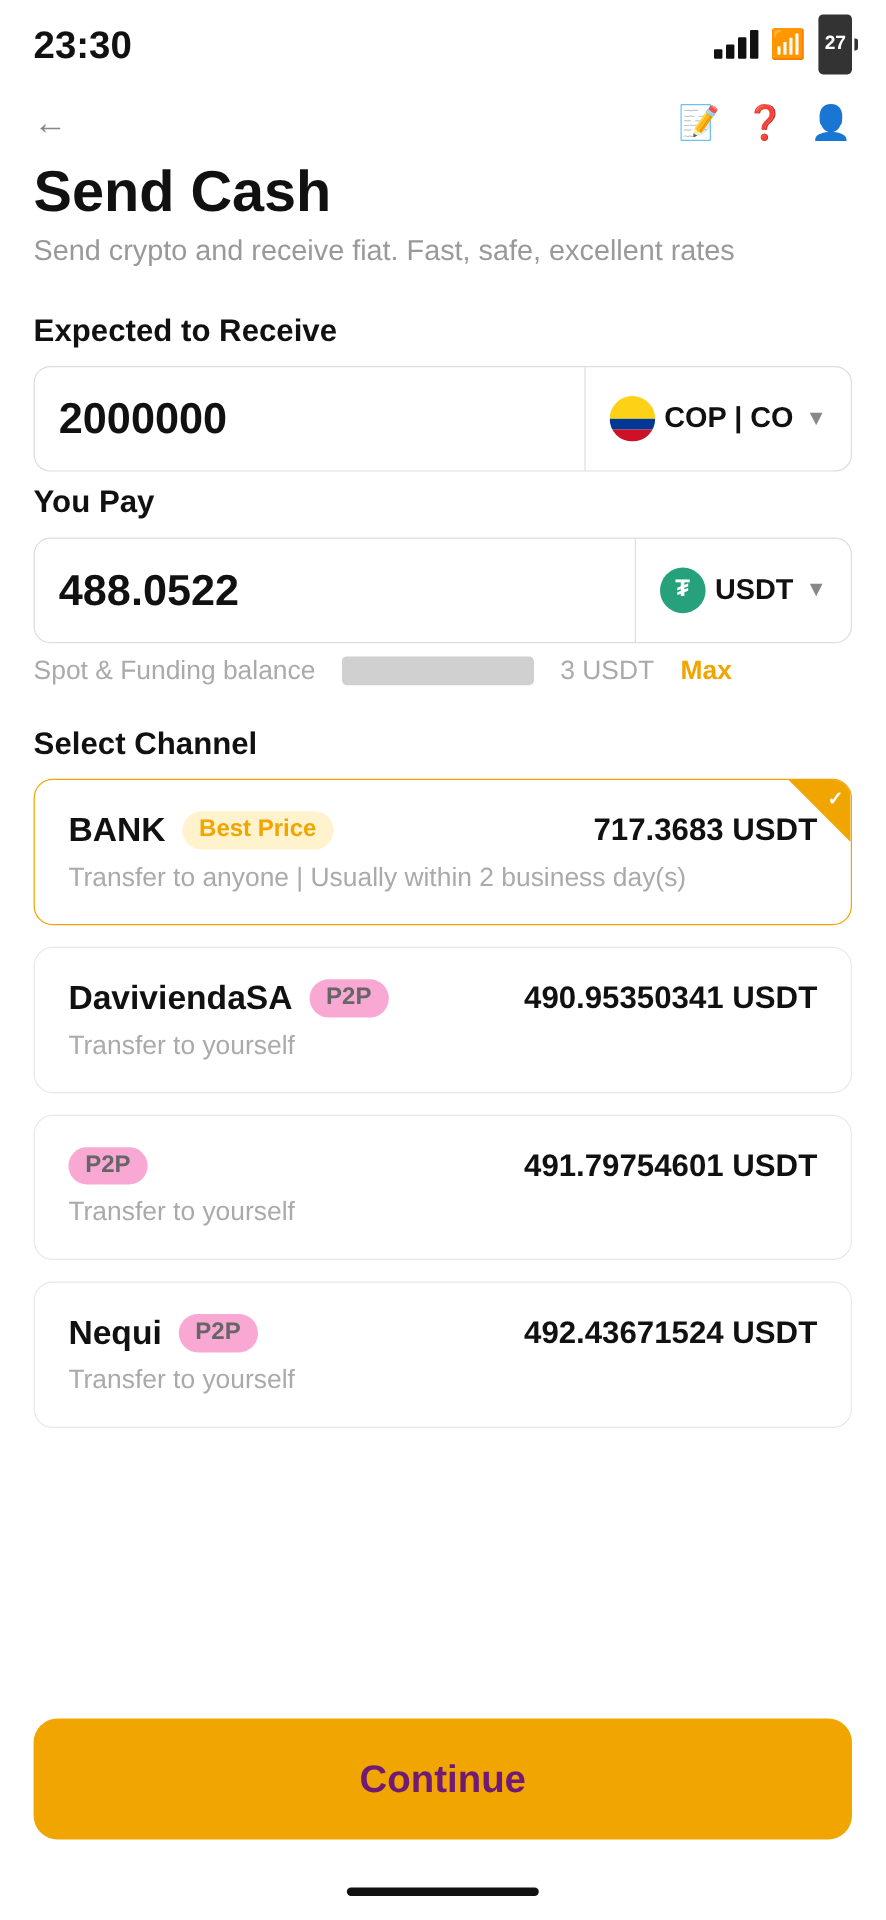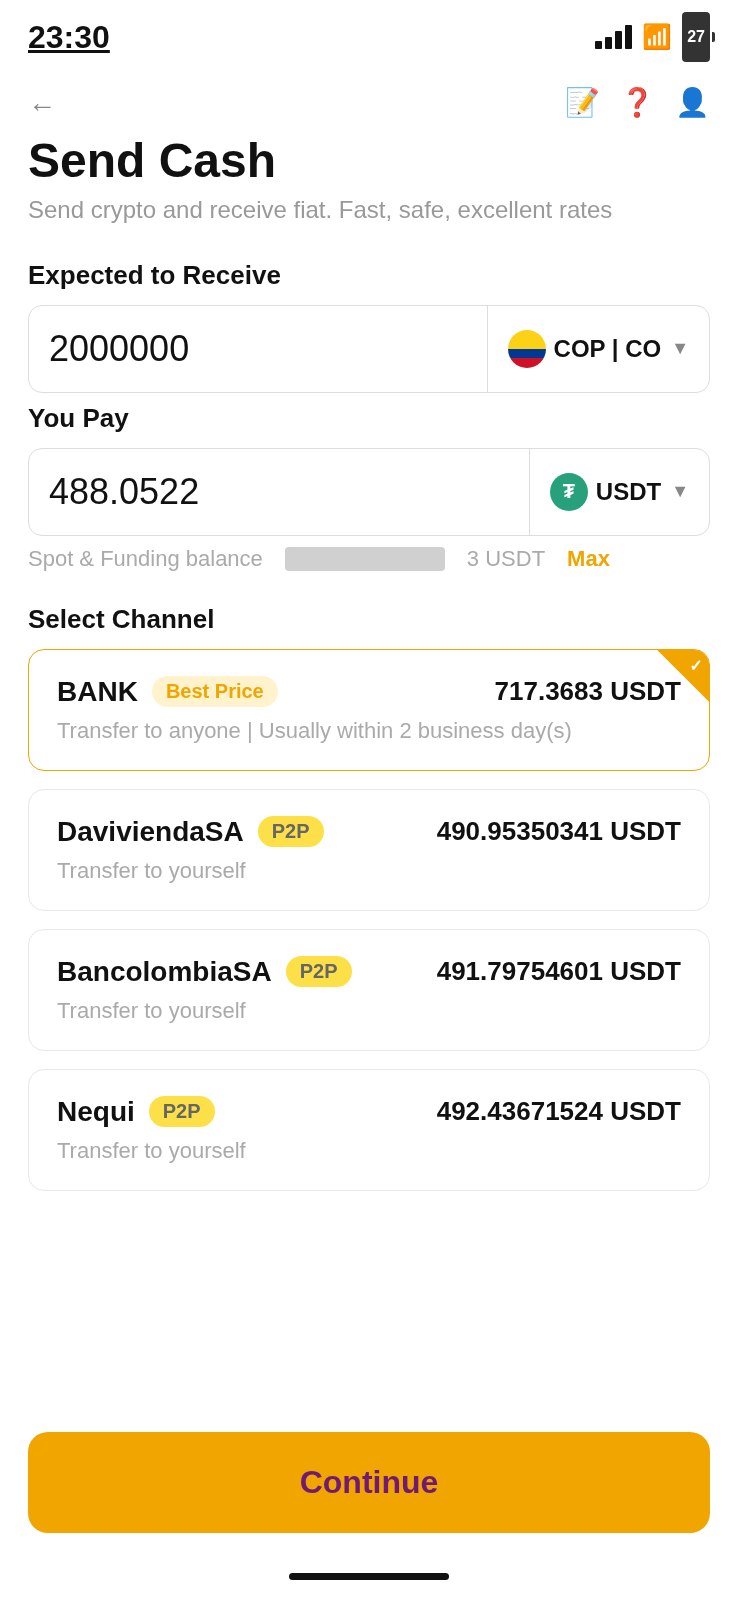--- a/index.html
+++ b/index.html
@@ -17,21 +17,20 @@
       display: flex;
       justify-content: space-between;
       align-items: center;
       padding: 12px 28px 8px;
       background: #ffffff;
     }
     .status-time {
       font-size: 32px;
       font-weight: 600;
       color: #111;
-      text-decoration: underline;
     }
     .status-icons {
       display: flex;
       align-items: center;
       gap: 10px;
     }
     .signal-bars {
       display: flex;
       align-items: flex-end;
       gap: 3px;
@@ -119,21 +118,21 @@
       border-radius: 14px;
       overflow: hidden;
       margin-bottom: 10px;
       background: #fff;
     }
     .input-row input {
       flex: 1;
       border: none;
       outline: none;
       font-size: 36px;
-      font-weight: 400;
+      font-weight: 700;
       color: #111;
       padding: 22px 20px;
       background: transparent;
       min-width: 0;
     }
     .input-currency {
       display: flex;
       align-items: center;
       gap: 8px;
       padding: 0 20px;
@@ -240,40 +239,39 @@
       font-weight: 700;
     }
     .channel-top {
       display: flex;
       justify-content: space-between;
       align-items: center;
       margin-bottom: 10px;
     }
     .channel-name-row {
       display: flex;
-      align-items: center;
       gap: 14px;
     }
     .channel-name {
       font-size: 28px;
       font-weight: 700;
       color: #111;
     }
     .channel-tag {
       padding: 4px 14px;
       border-radius: 20px;
       font-size: 20px;
       font-weight: 600;
     }
     .tag-best {
       background: #fff3cd;
       color: #f0a500;
     }
     .tag-p2p {
-      background: #fde047;
+      background: #f9a8d4;
       color: #666;
     }
     .channel-amount {
       font-size: 26px;
       font-weight: 600;
       color: #111;
     }
     .channel-desc {
       font-size: 22px;
       color: #aaa;
@@ -392,21 +390,20 @@
           <span class="channel-tag tag-p2p">P2P</span>
         </div>
         <span class="channel-amount">490.95350341 USDT</span>
       </div>
       <div class="channel-desc">Transfer to yourself</div>
     </div>
 
     <div class="channel-item">
       <div class="channel-top">
         <div class="channel-name-row">
-          <span class="channel-name">BancolombiaSA</span>
           <span class="channel-tag tag-p2p">P2P</span>
         </div>
         <span class="channel-amount">491.79754601 USDT</span>
       </div>
       <div class="channel-desc">Transfer to yourself</div>
     </div>
 
     <div class="channel-item">
       <div class="channel-top">
         <div class="channel-name-row">

